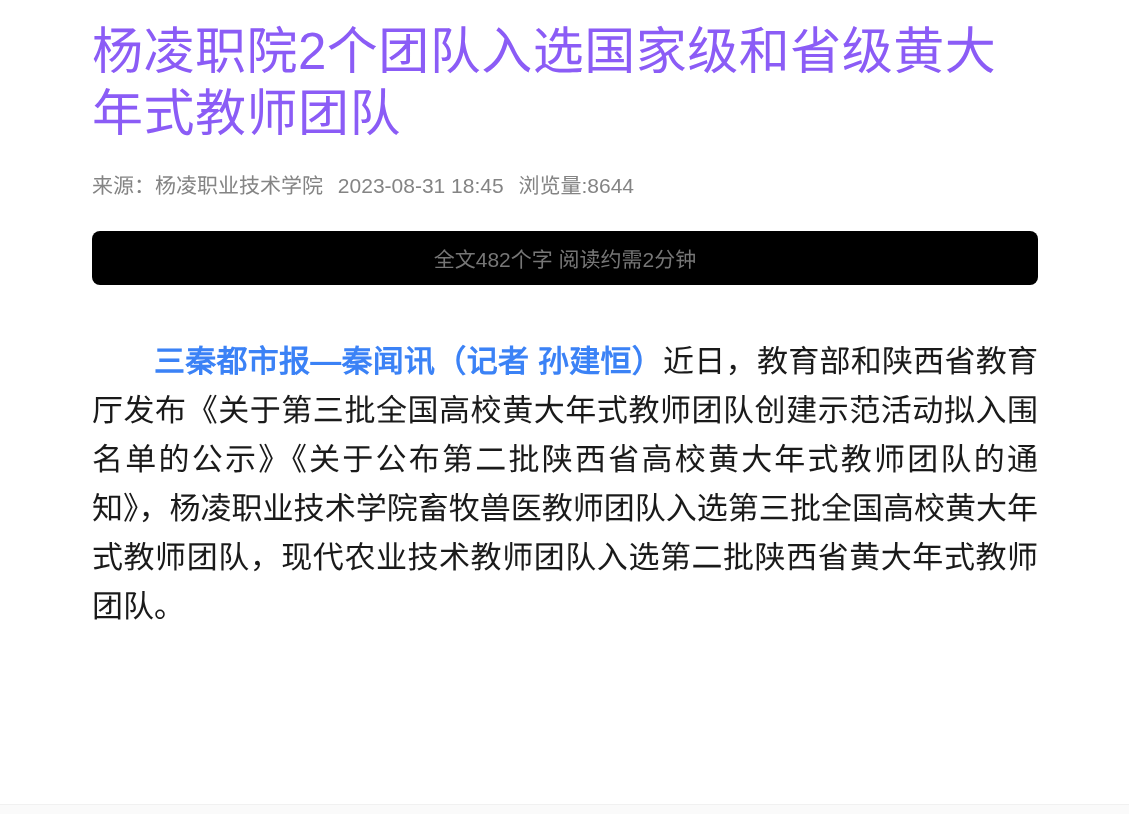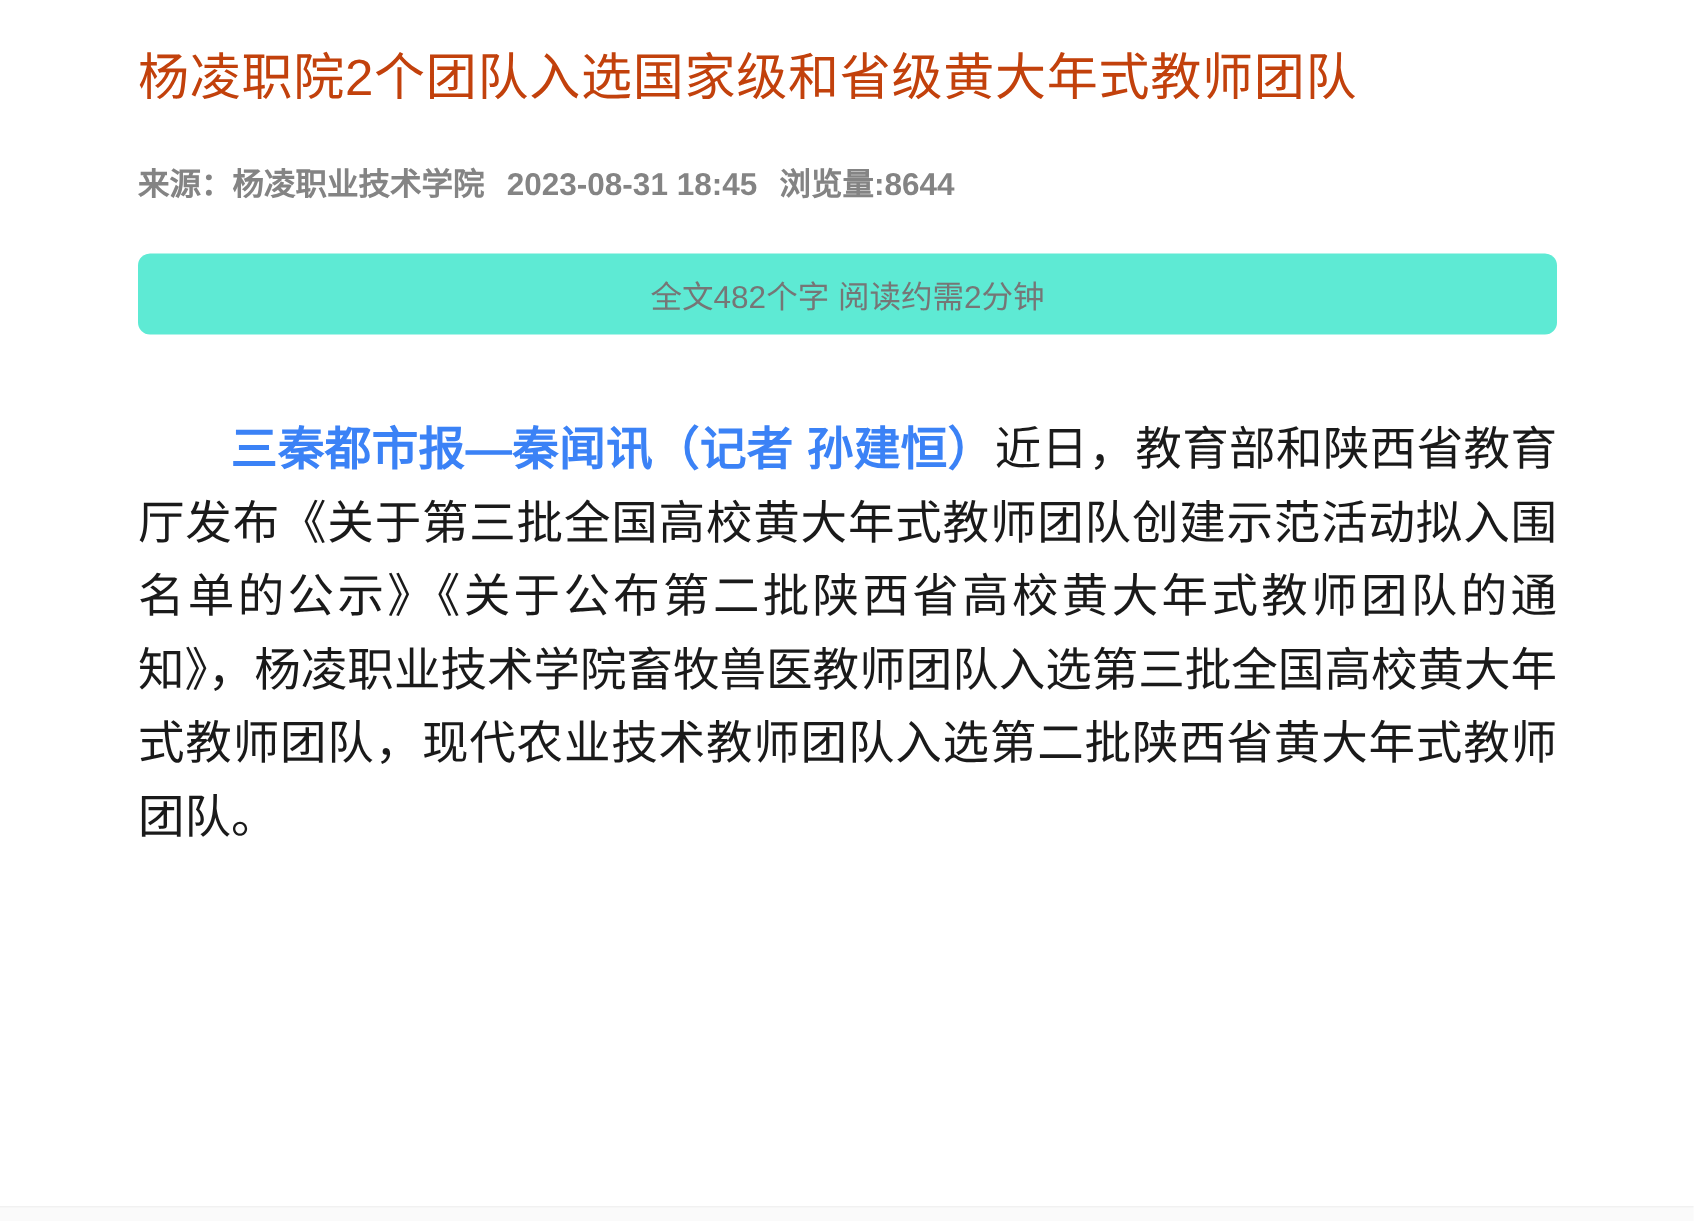--- a/index.html
+++ b/index.html
@@ -16,41 +16,40 @@
     -webkit-font-smoothing: antialiased;
   }
   .article {
     position: absolute;
     left: 92px;
     top: 0;
     width: 946px;
   }
   .title {
     margin: 21px 0 0 0;
-    font-size: 34px;
+    font-size: 51px;
     line-height: 62px;
     font-weight: 400;
-    color: #c2410c;
+    color: #8b5cf6;
     letter-spacing: 0.5px;
   }
   .meta {
     margin-top: 27px;
     font-size: 21px;
     line-height: 28px;
     color: #848484;
     white-space: nowrap;
   }
   .meta span {
     margin-right: 9px;
-    font-weight: bold;
   }
   .summary-bar {
     margin-top: 31px;
     height: 54px;
-    background: #5eead4;
+    background: #000000;
     border-radius: 8px;
     display: flex;
     align-items: center;
     justify-content: center;
     font-size: 21px;
     color: #767676;
   }
   .body {
     margin-top: 52px;
     font-size: 31px;

